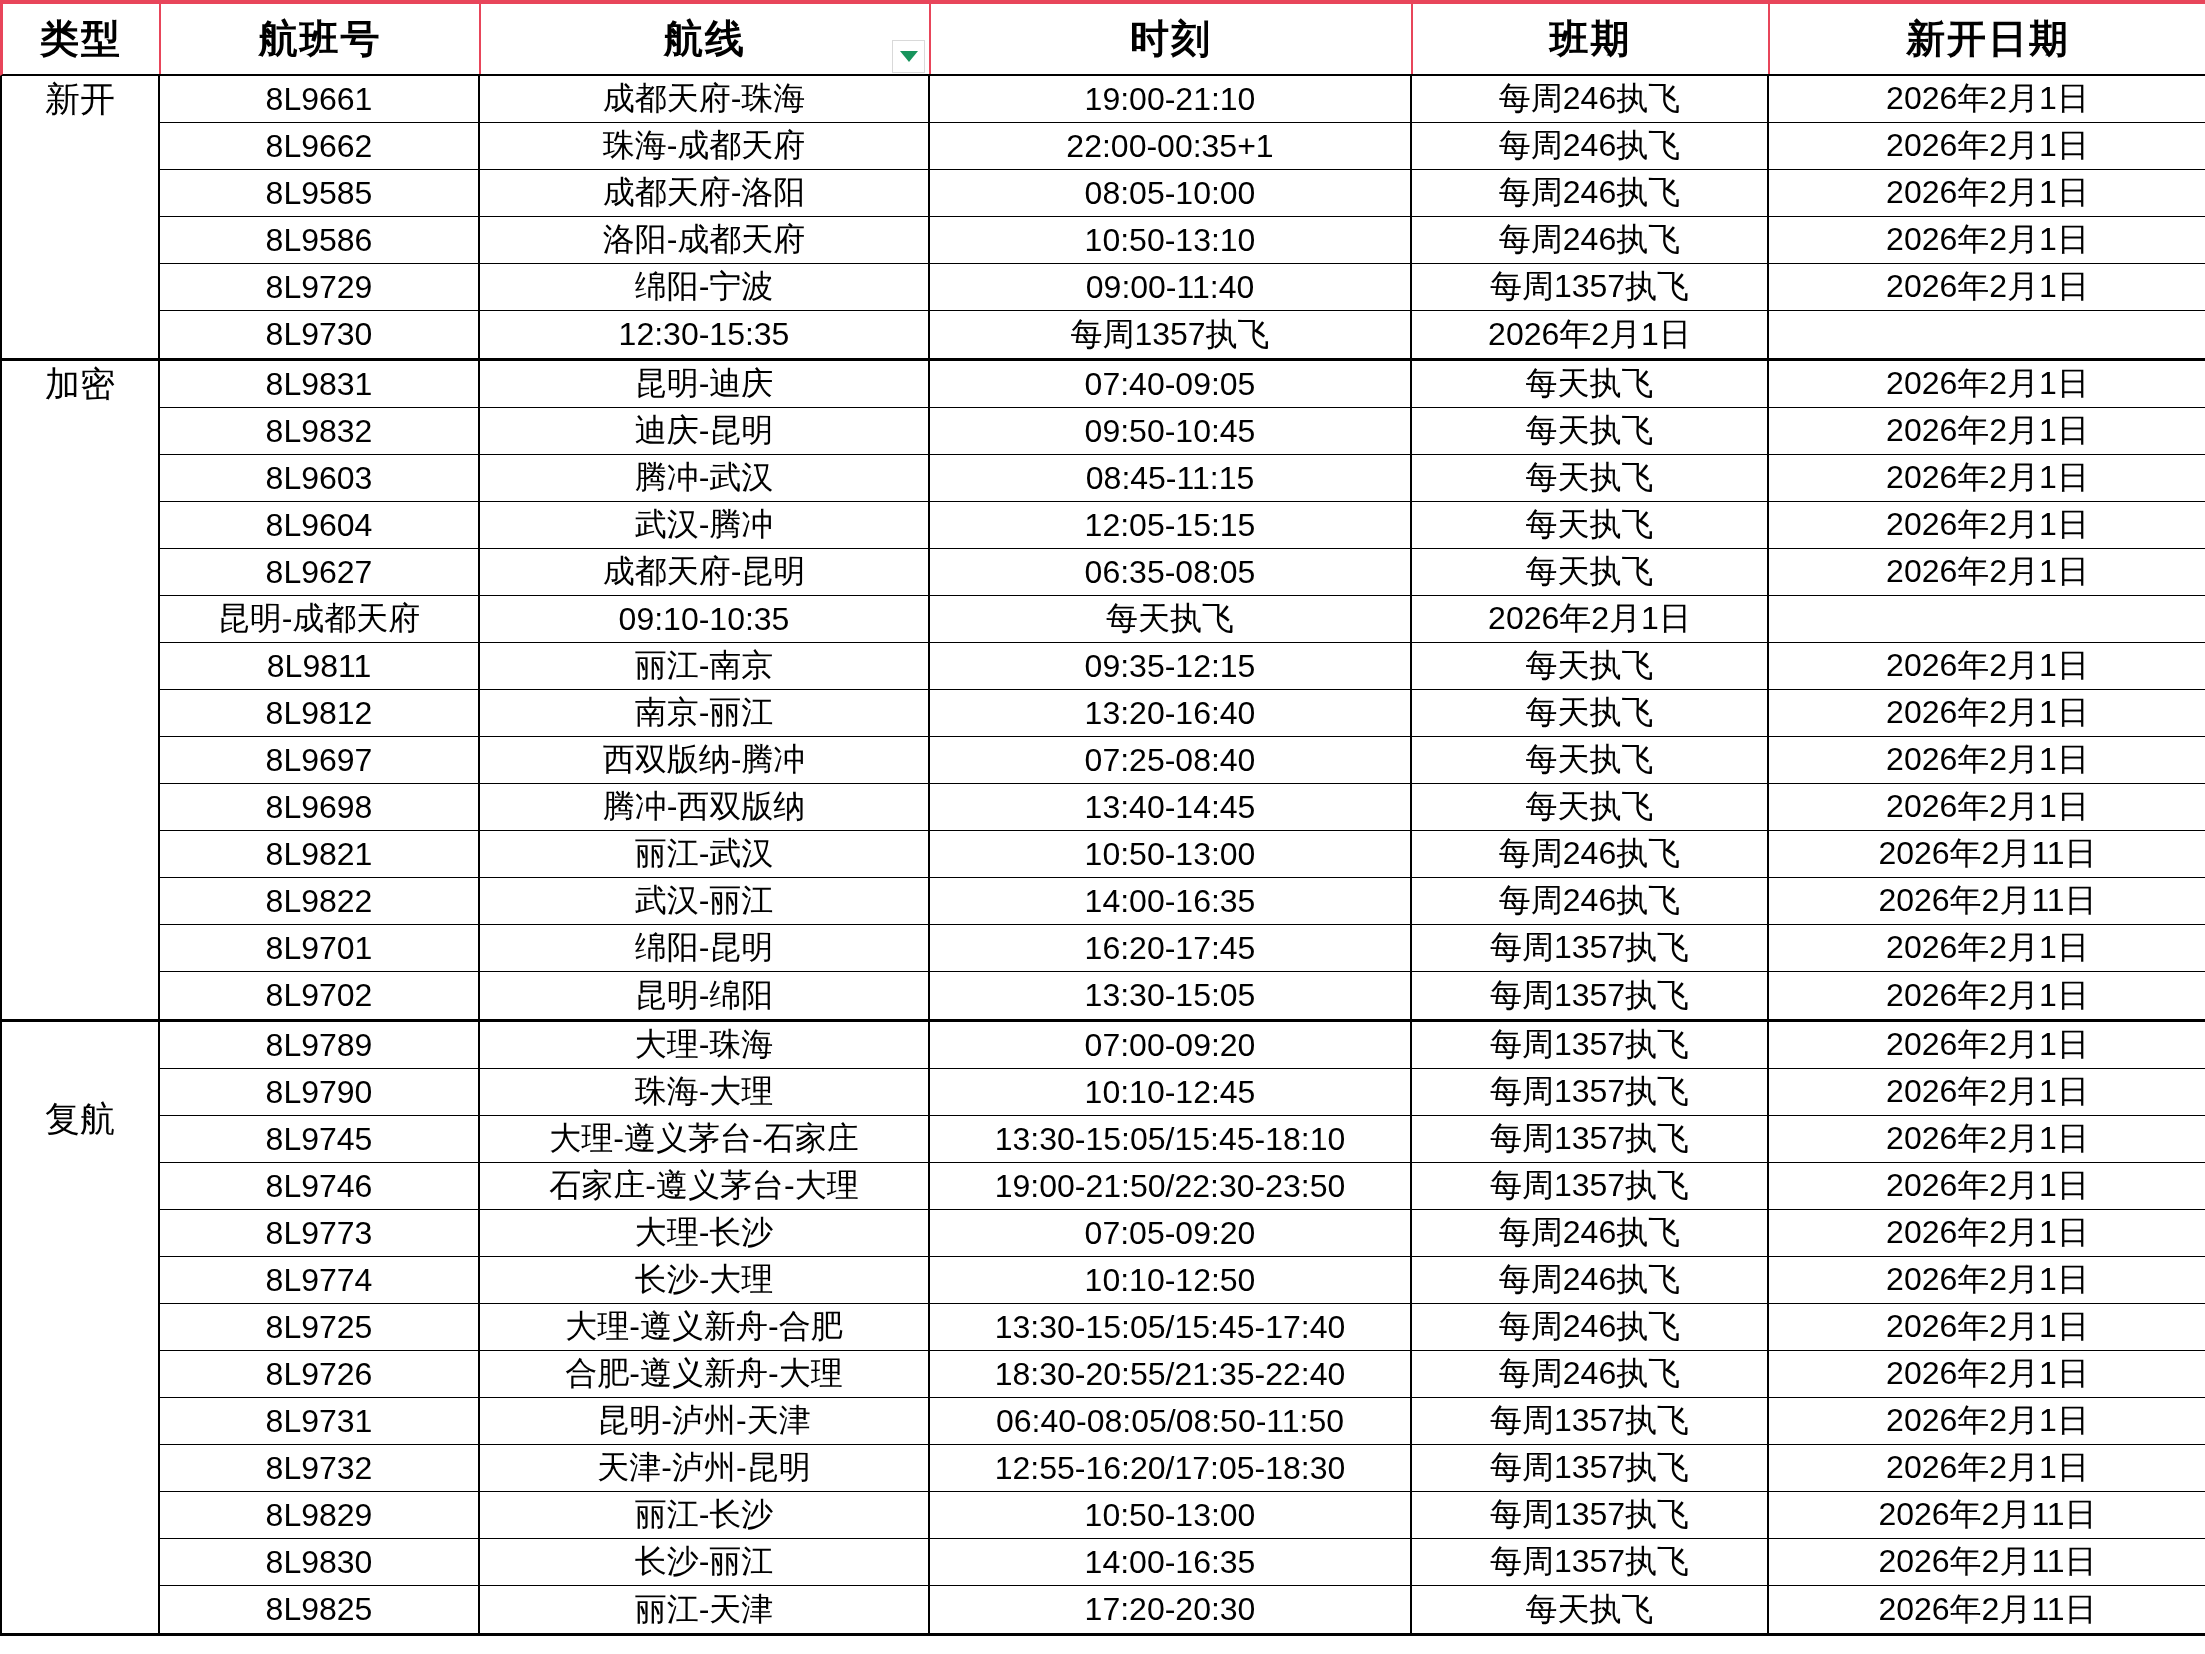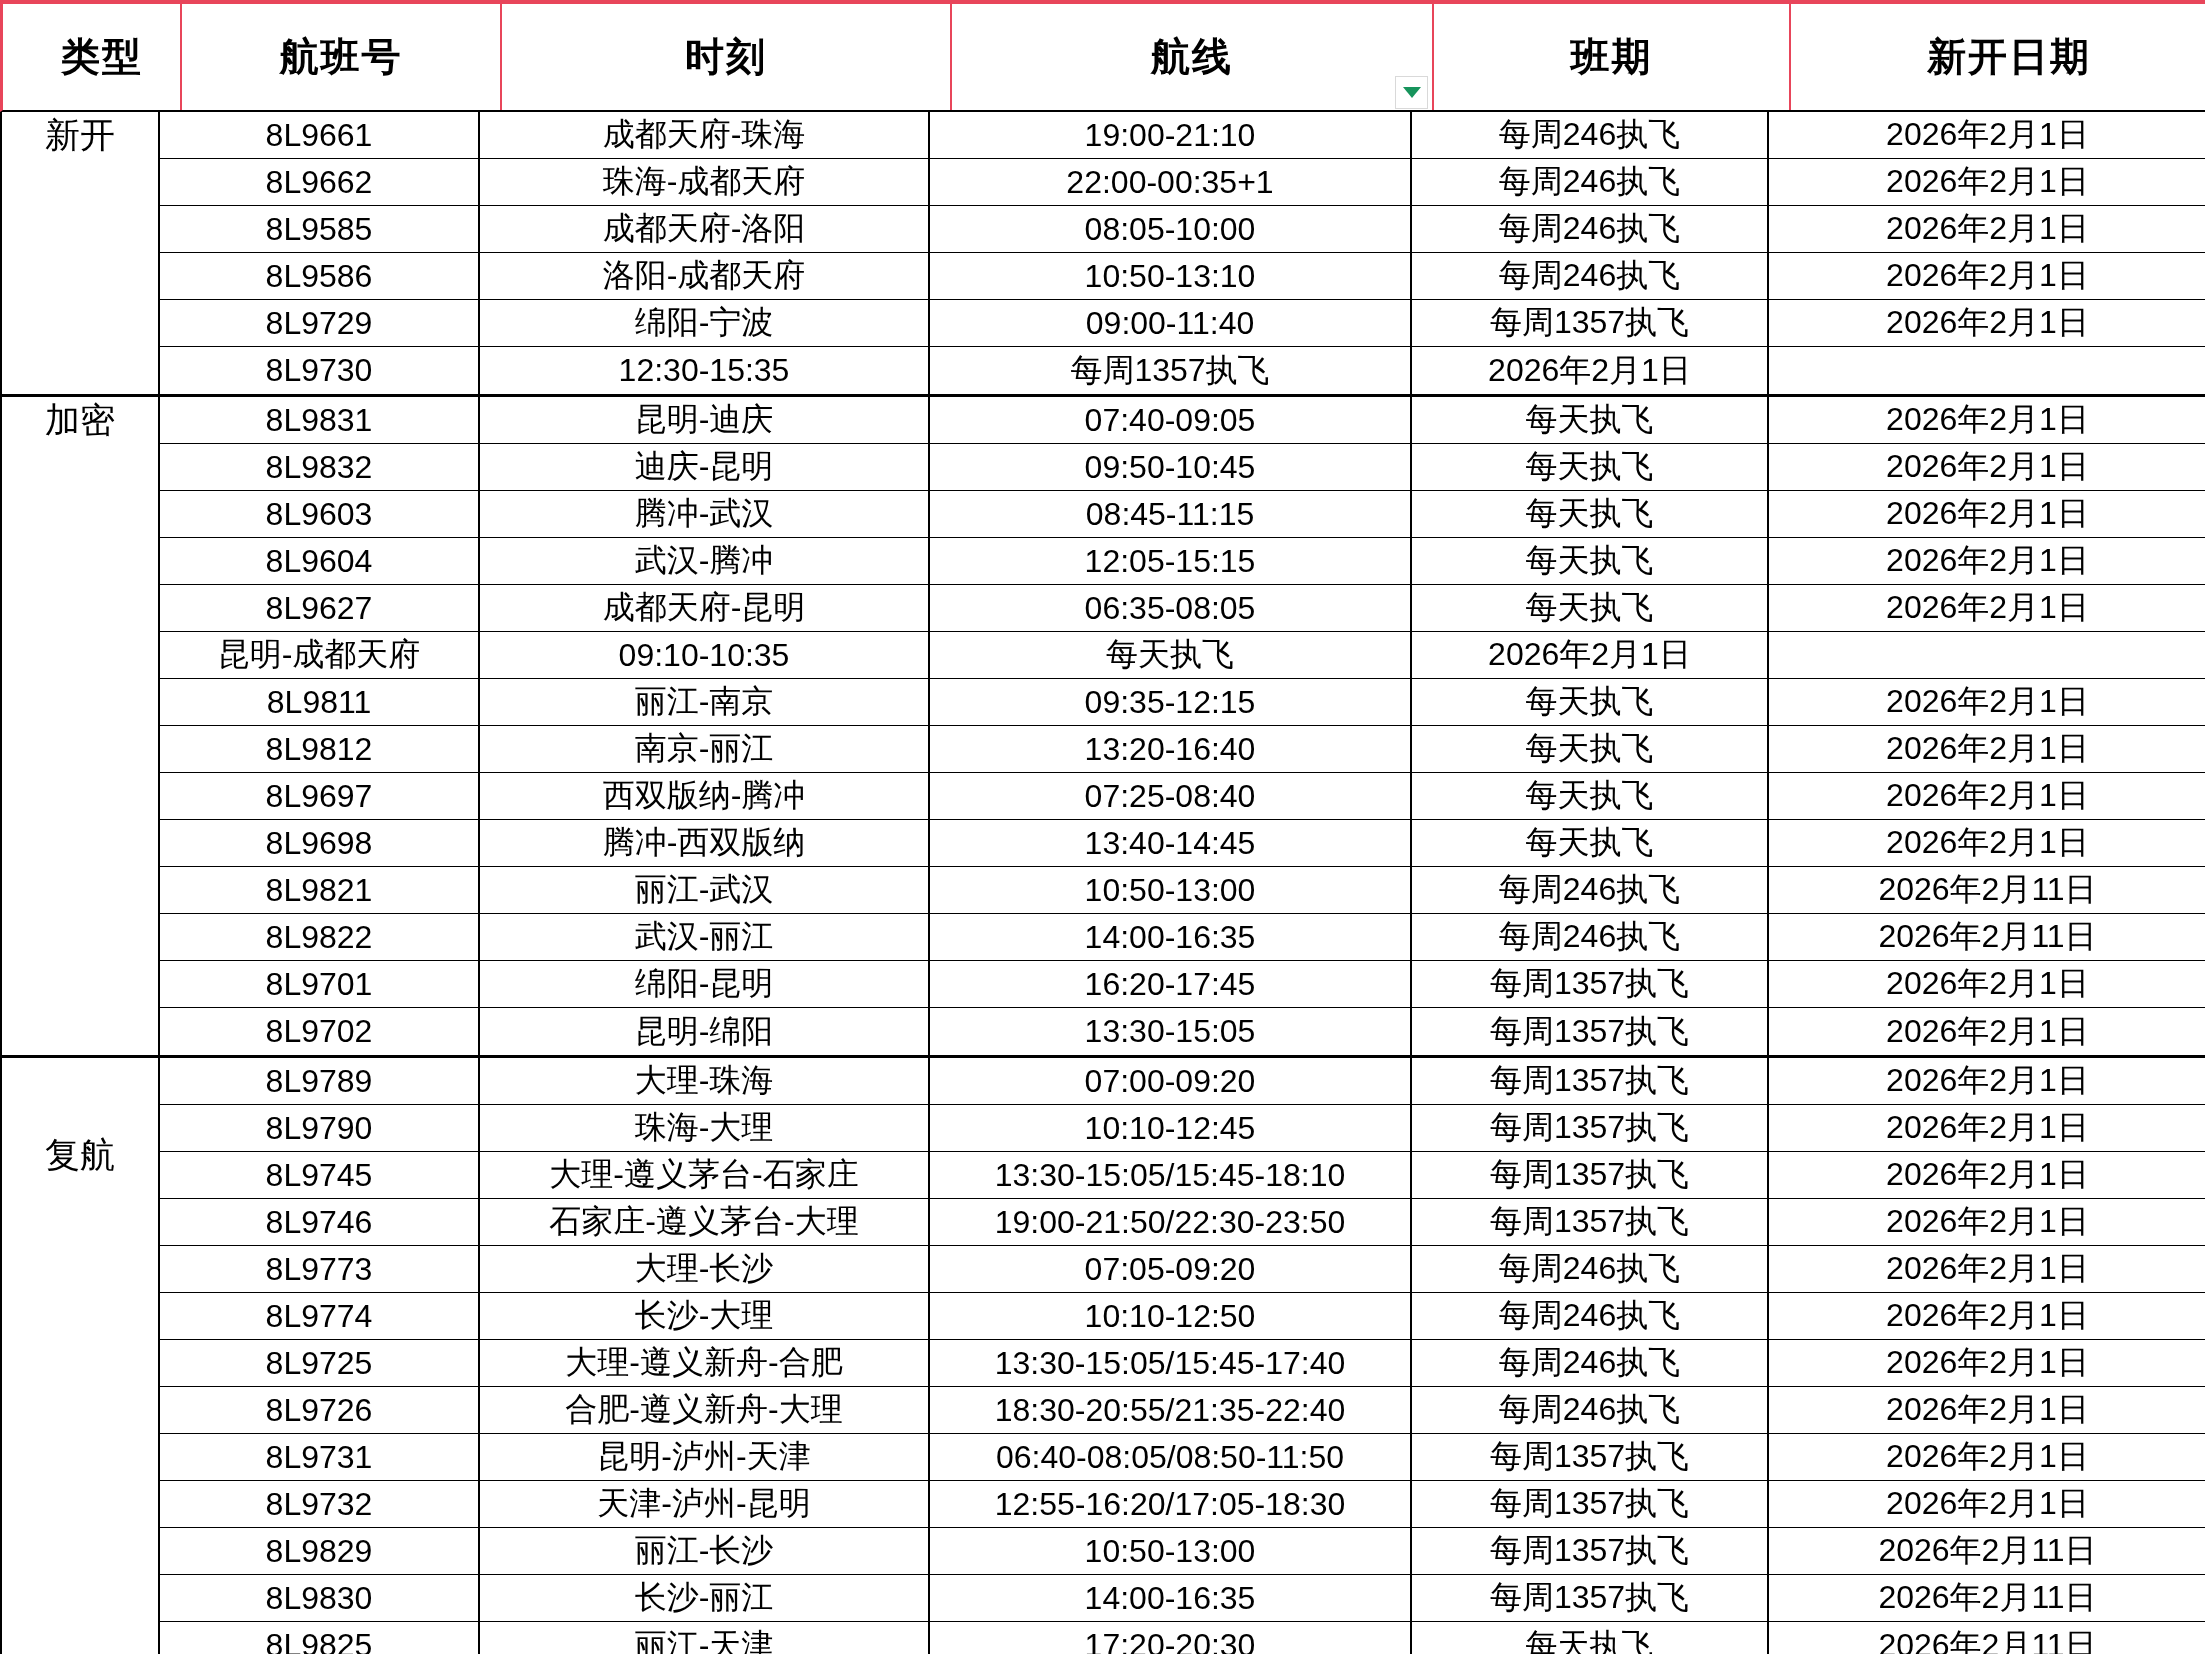--- a/index.html
+++ b/index.html
@@ -8,27 +8,26 @@
     width:2206px;height:1655px;
     overflow:hidden;
     background:#ffffff;
     font-family:"Liberation Sans","DejaVu Sans",sans-serif;
     color:#000;
   }
   
   .header-row{
     display:grid;
     grid-template-columns:158px 320px 450px 482px 357px 439px;
-    height:112px;
+    height:76px;
     box-sizing:border-box;
     border-top:4.6px solid #e8455a;
     border-left:3.7px solid #e8455a;
     border-bottom:2.8px solid #000;
     background:#fff;
-    padding-left:21px;
   }
   .header-cell{
     position:relative;
     display:flex;align-items:center;justify-content:center;
     box-sizing:border-box;
     border-right:2.8px solid #e8455a;
     font-size:39px;font-weight:bold;
     letter-spacing:1.9px;
   }
   .header-cell:last-child{border-right:3.7px solid #e8455a;}
@@ -92,29 +91,29 @@
 <div id="screen">
 
   <div class="header-row">
     <div class="header-cell">
       <span>类型</span>
     </div>
     <div class="header-cell">
       <span>航班号</span>
     </div>
     <div class="header-cell">
-      <span>时刻</span>
-    </div>
-    <div class="header-cell">
       <span>航线</span>
       <span class="filter-btn">
         <span class="filter-arrow"></span>
       </span>
     </div>
     <div class="header-cell">
+      <span>时刻</span>
+    </div>
+    <div class="header-cell">
       <span>班期</span>
     </div>
     <div class="header-cell">
       <span>新开日期</span>
     </div>
   </div>
 
   <div class="table-body">
       <div class="group">
         <div class="type-cell">

